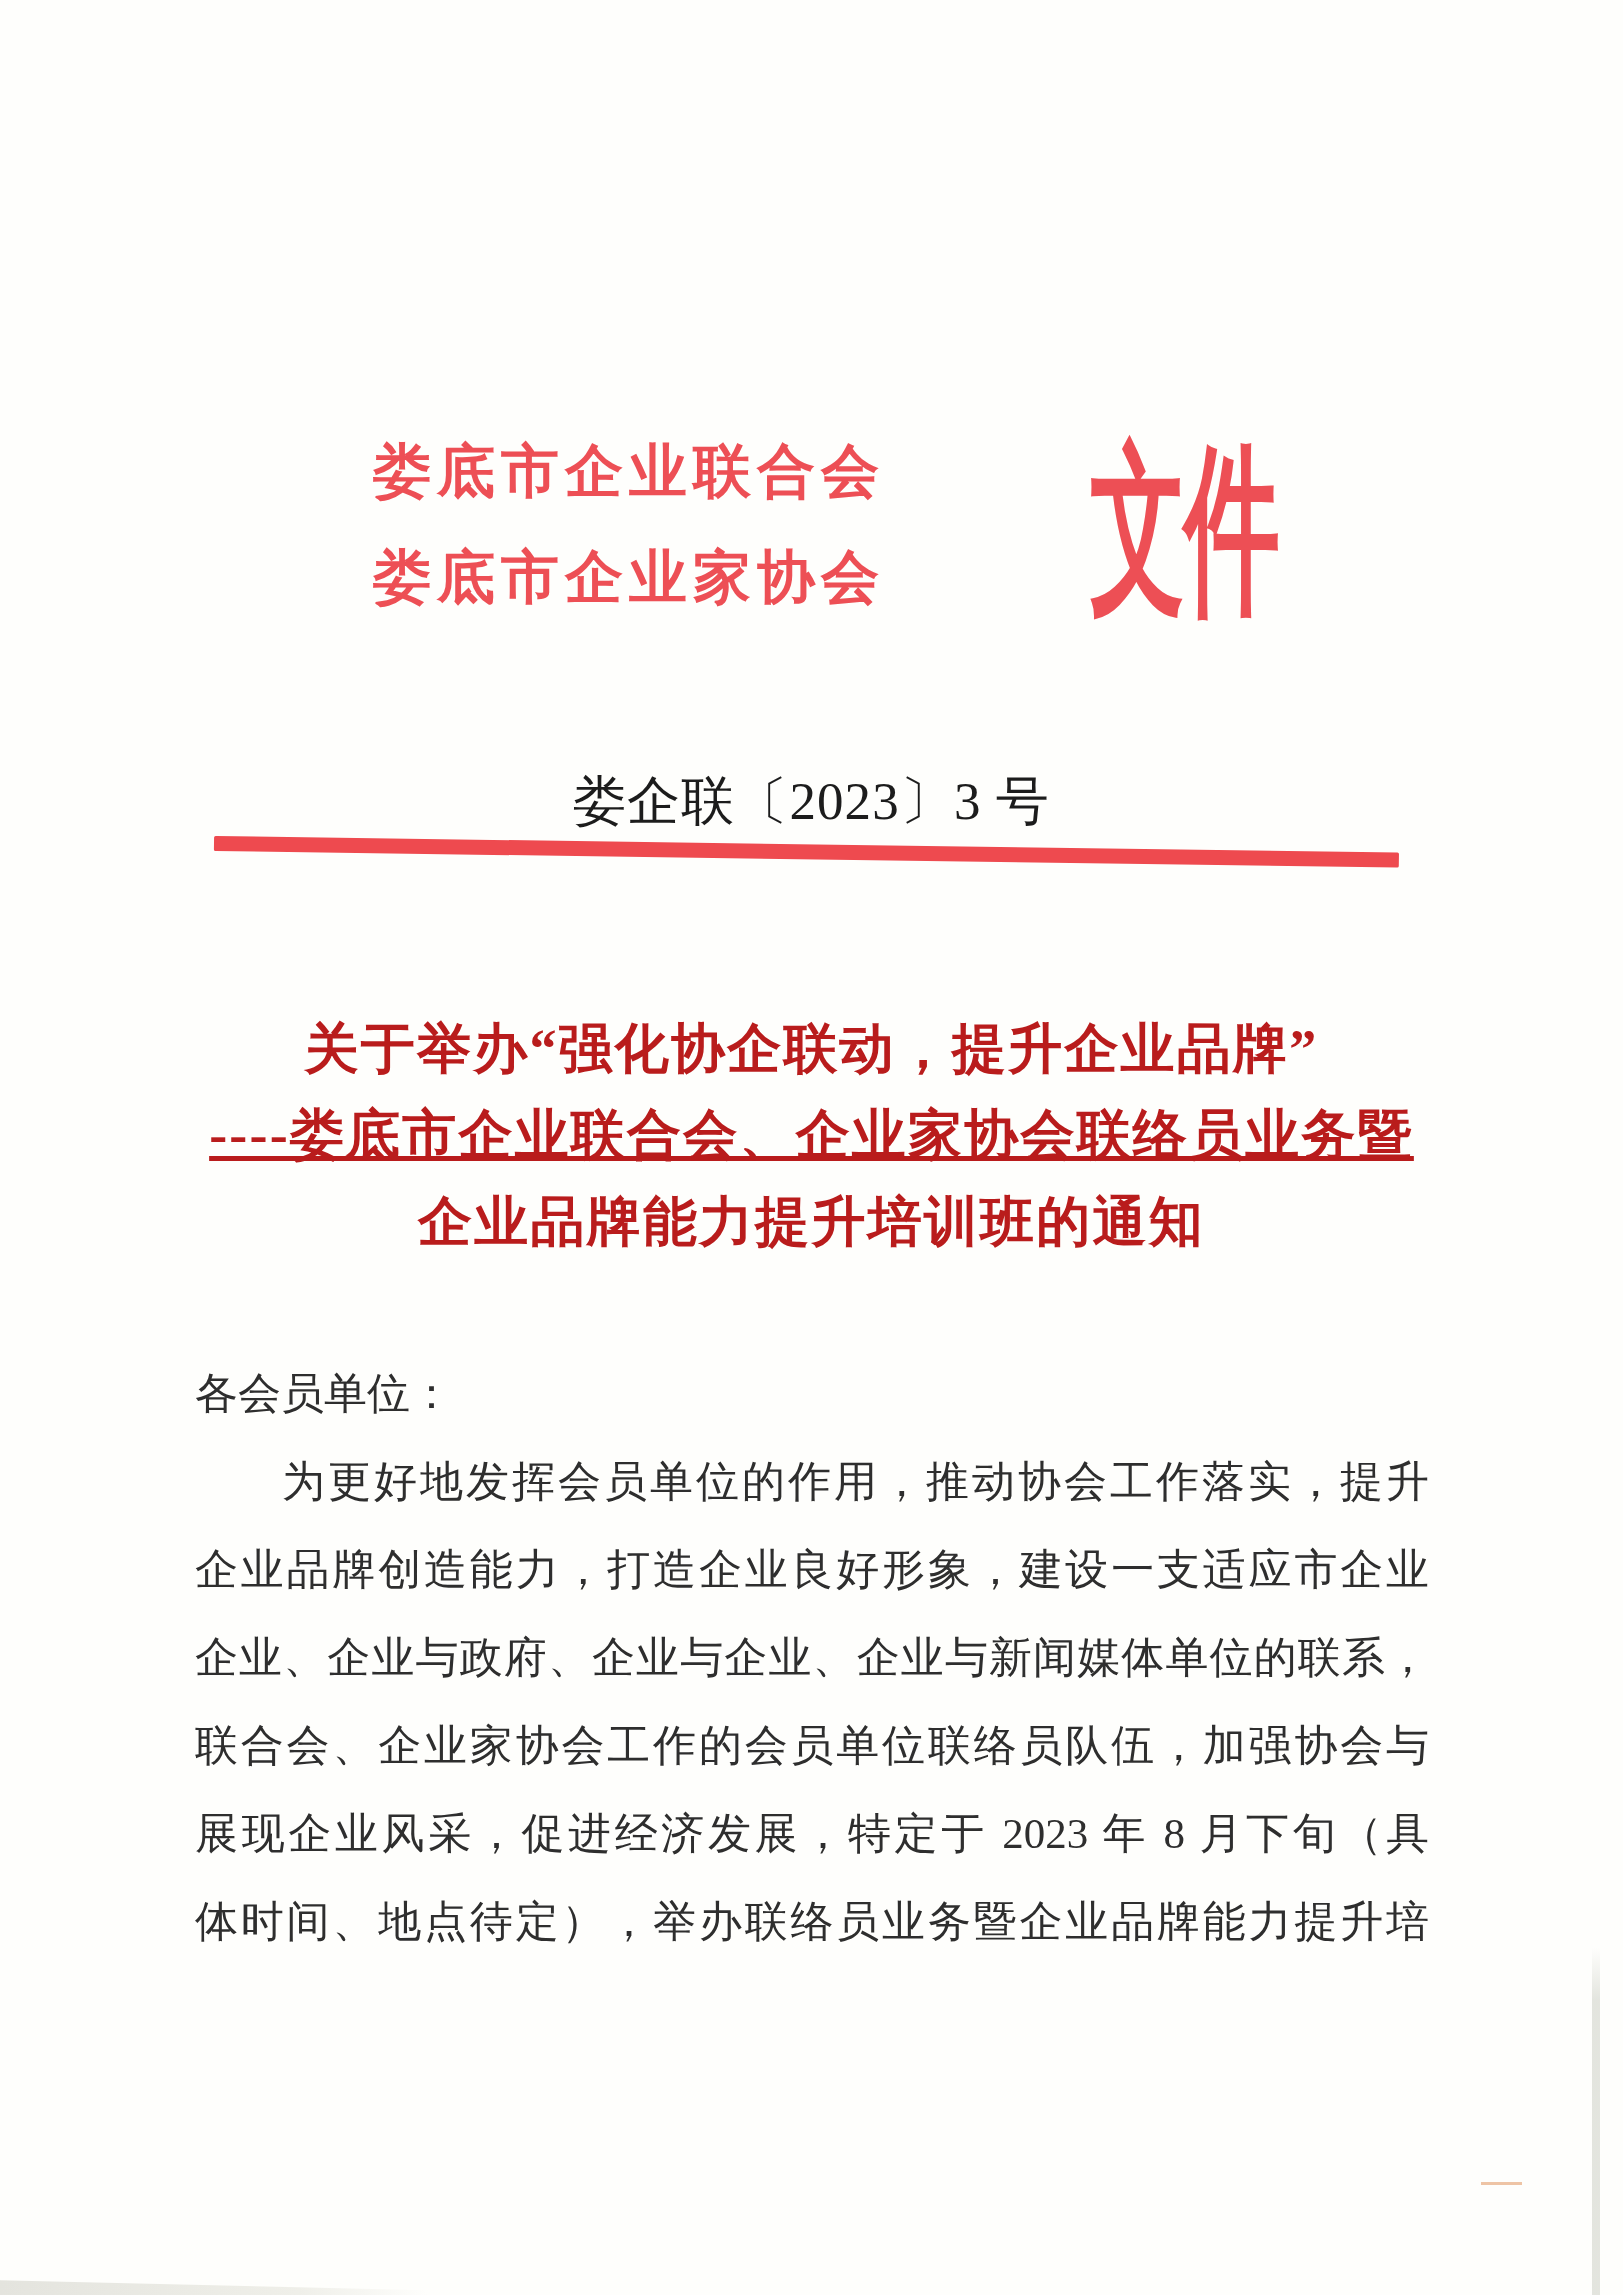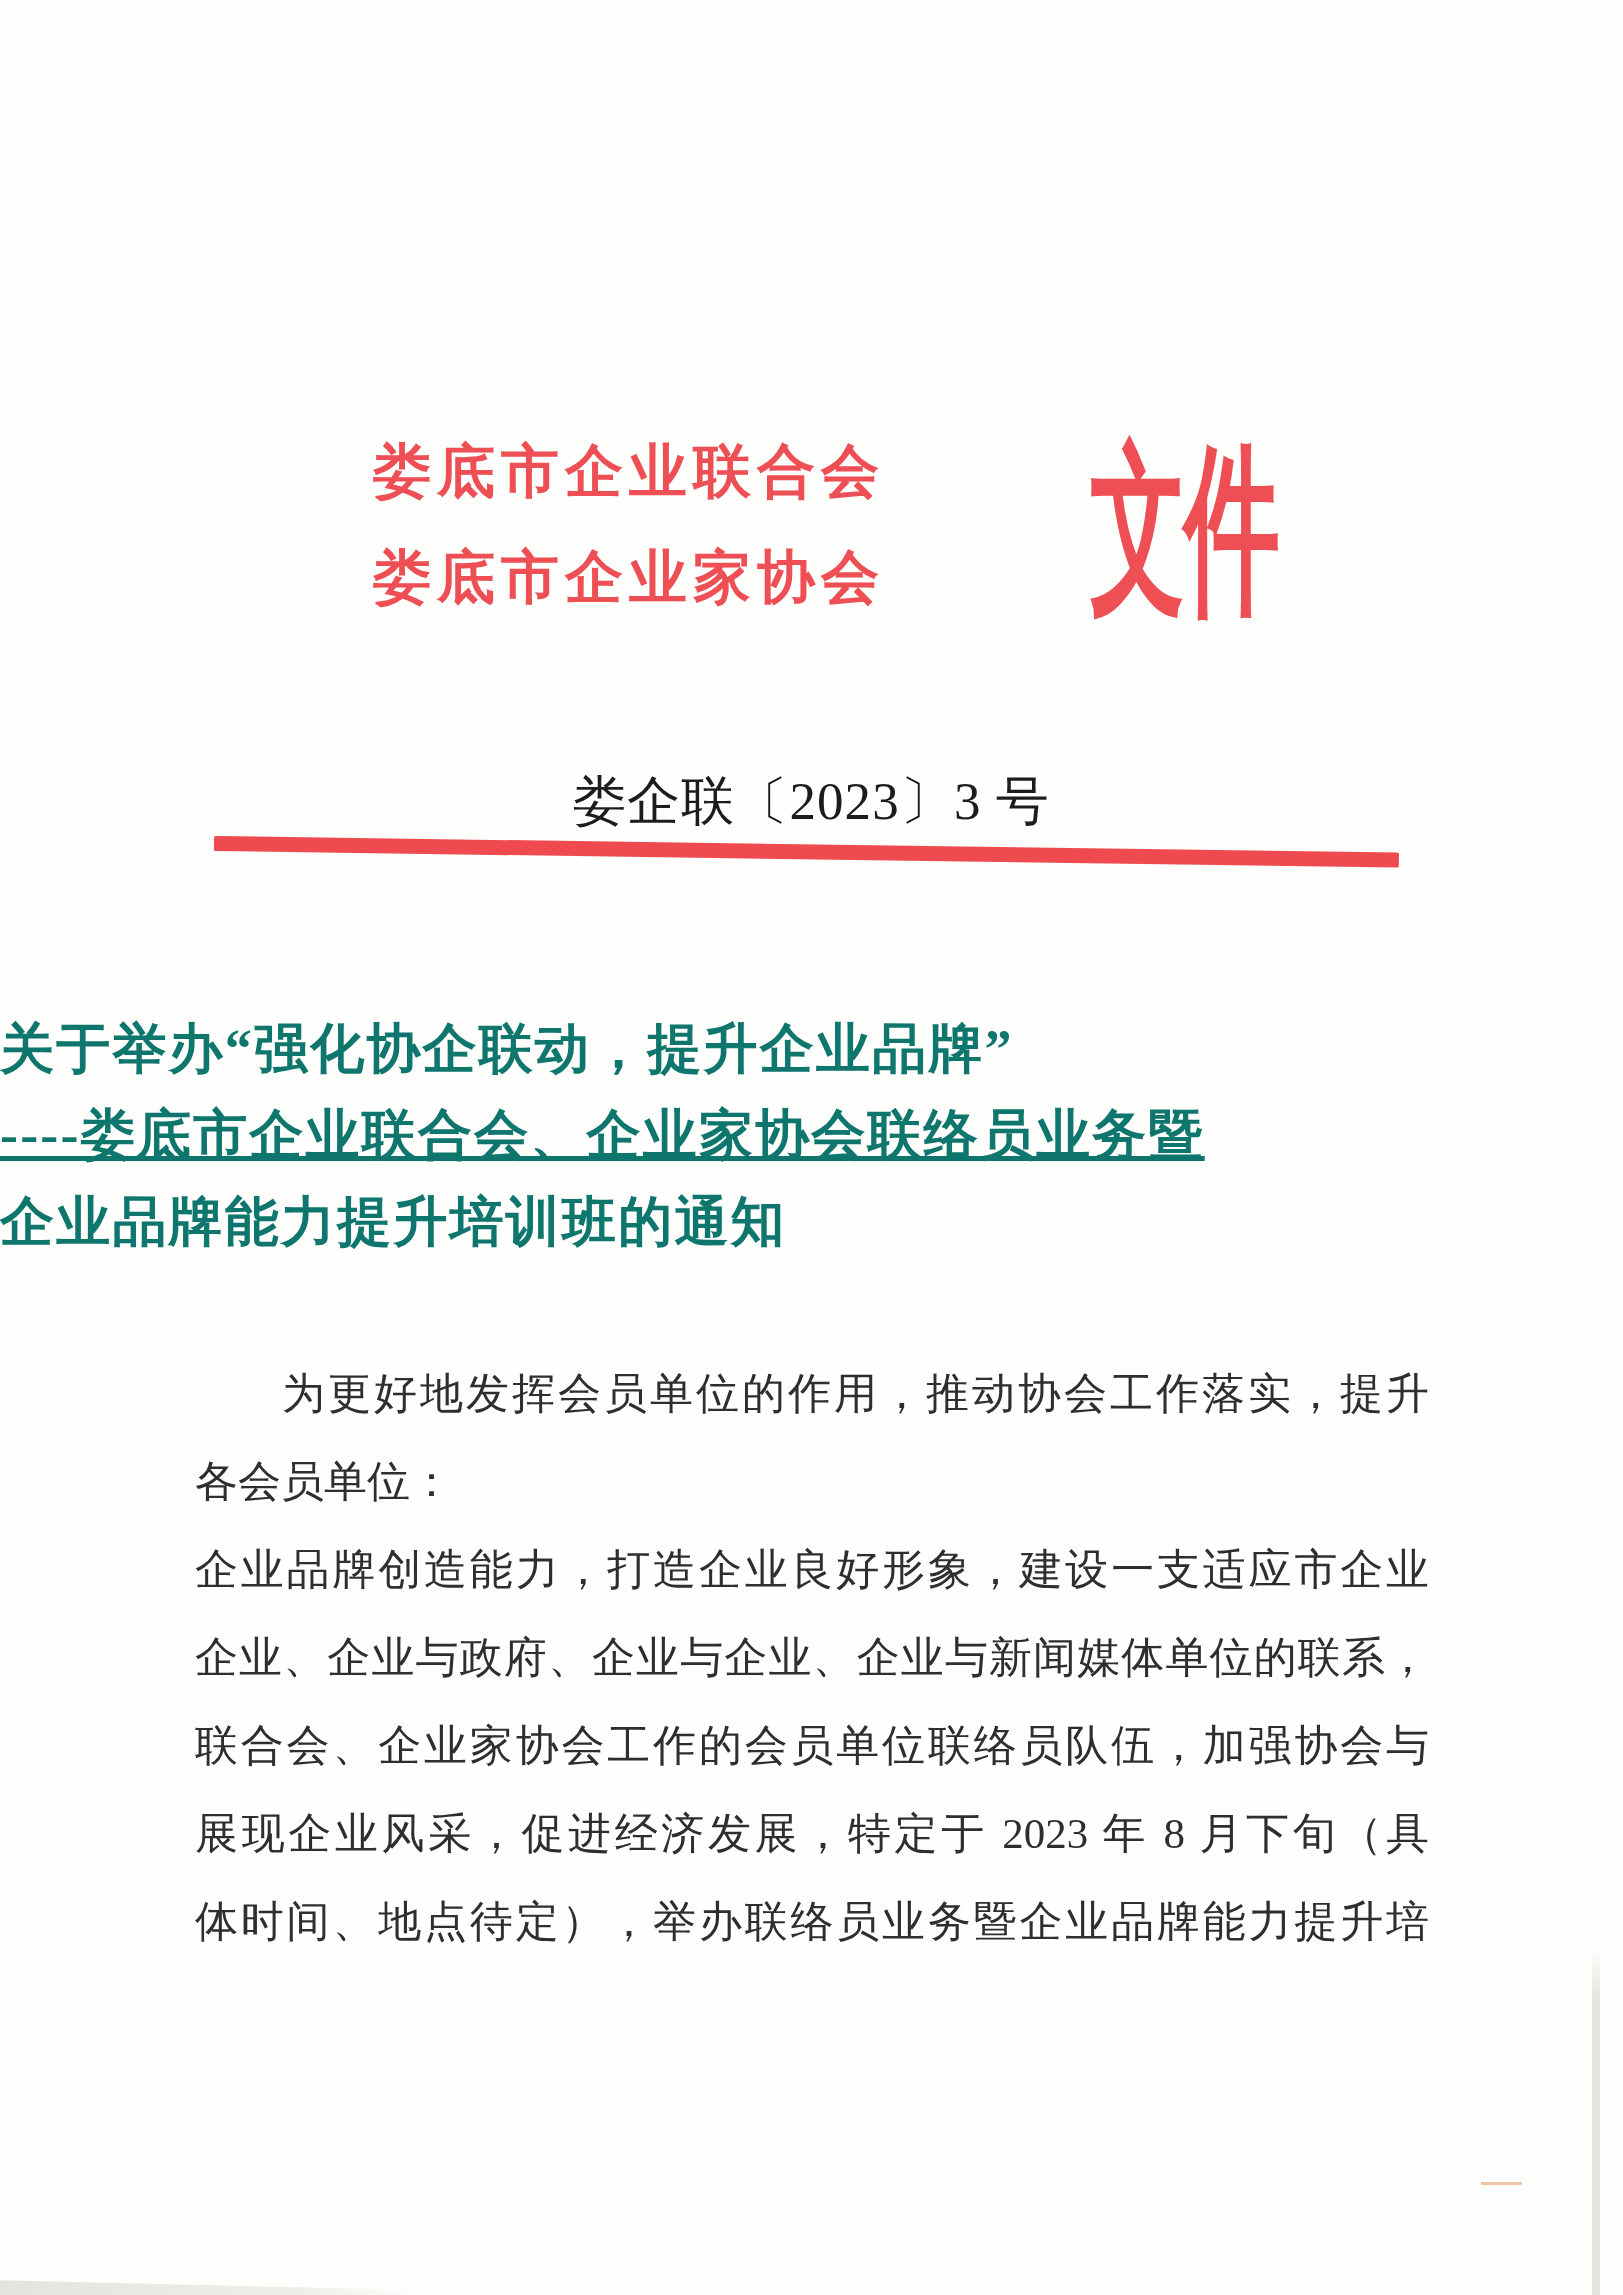--- a/index.html
+++ b/index.html
@@ -69,25 +69,25 @@
     transform: rotate(0.8deg);
     transform-origin: left center;
     border-radius: 1.6px;
   }
 
   
   .title-line {
     position: absolute;
     left: 0;
     right: 0;
-    text-align: left;
+    text-align: center;
     font-size: 54px;
     line-height: 1;
     font-weight: 700;
-    color: #0f766e;
+    color: #b91c1c;
     letter-spacing: 2.2px;
     white-space: nowrap;
   }
   .title-line-1 { top: 1022px; }
   .title-line-2 { top: 1108px; text-decoration: underline; }
   .title-line-3 { top: 1195px; }
 
   
   .body-block {
     position: absolute;
@@ -153,22 +153,22 @@
 
   <div class="red-rule"></div>
 
   <div class="title">
     <div class="title-line title-line-1">关于举办“强化协企联动，提升企业品牌”</div>
     <div class="title-line title-line-2">----娄底市企业联合会、企业家协会联络员业务暨</div>
     <div class="title-line title-line-3">企业品牌能力提升培训班的通知</div>
   </div>
 
   <div class="body-block">
+    <div class="body-line">各会员单位：</div>
     <div class="body-line justified first-par-line">为更好地发挥会员单位的作用，推动协会工作落实，提升</div>
-    <div class="body-line">各会员单位：</div>
     <div class="body-line justified">企业品牌创造能力，打造企业良好形象，建设一支适应市企业</div>
     <div class="body-line justified">企业、企业与政府、企业与企业、企业与新闻媒体单位的联系，</div>
     <div class="body-line justified">联合会、企业家协会工作的会员单位联络员队伍，加强协会与</div>
     <div class="body-line justified">展现企业风采，促进经济发展，特定于 2023 年 8 月下旬（具</div>
     <div class="body-line justified">体时间、地点待定），举办联络员业务暨企业品牌能力提升培</div>
   </div>
 
   <div class="scan-streak-right"></div>
   <div class="scan-tick-orange"></div>
   <div class="scan-shadow-bottom"></div>

